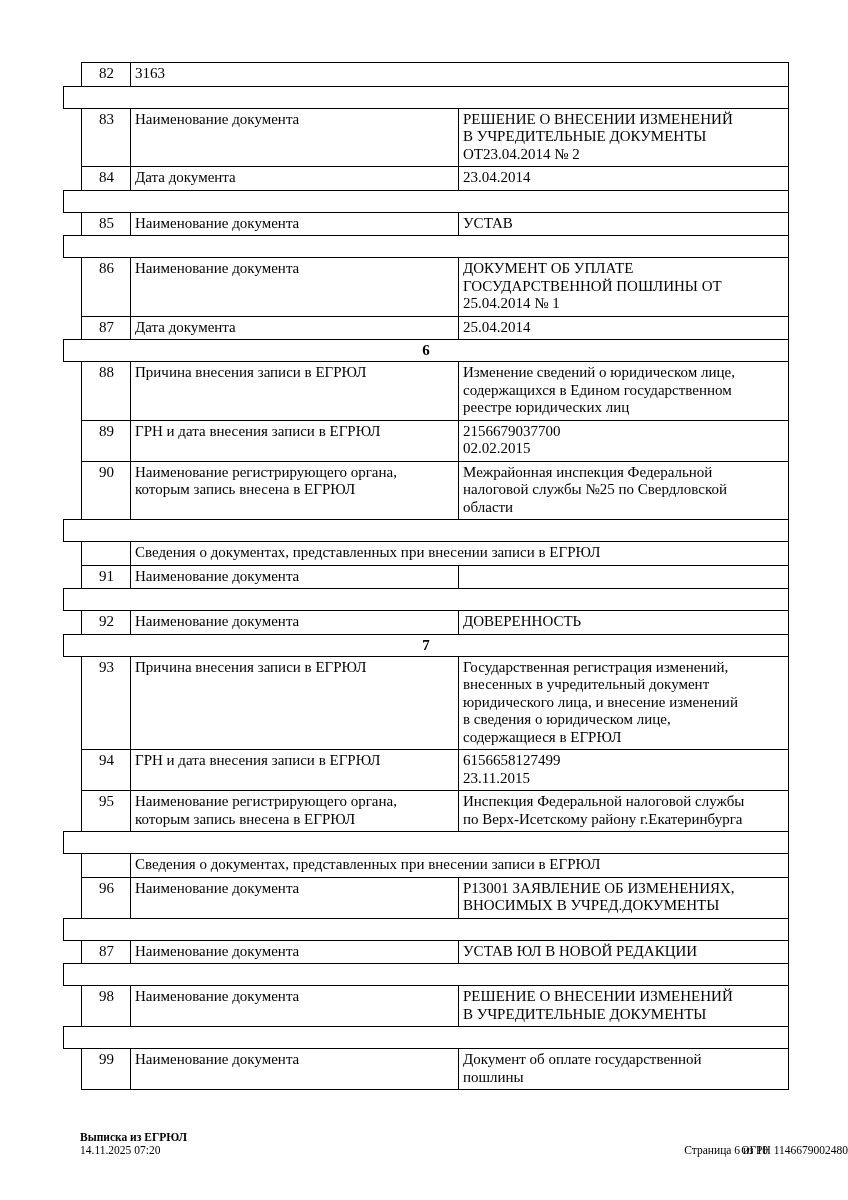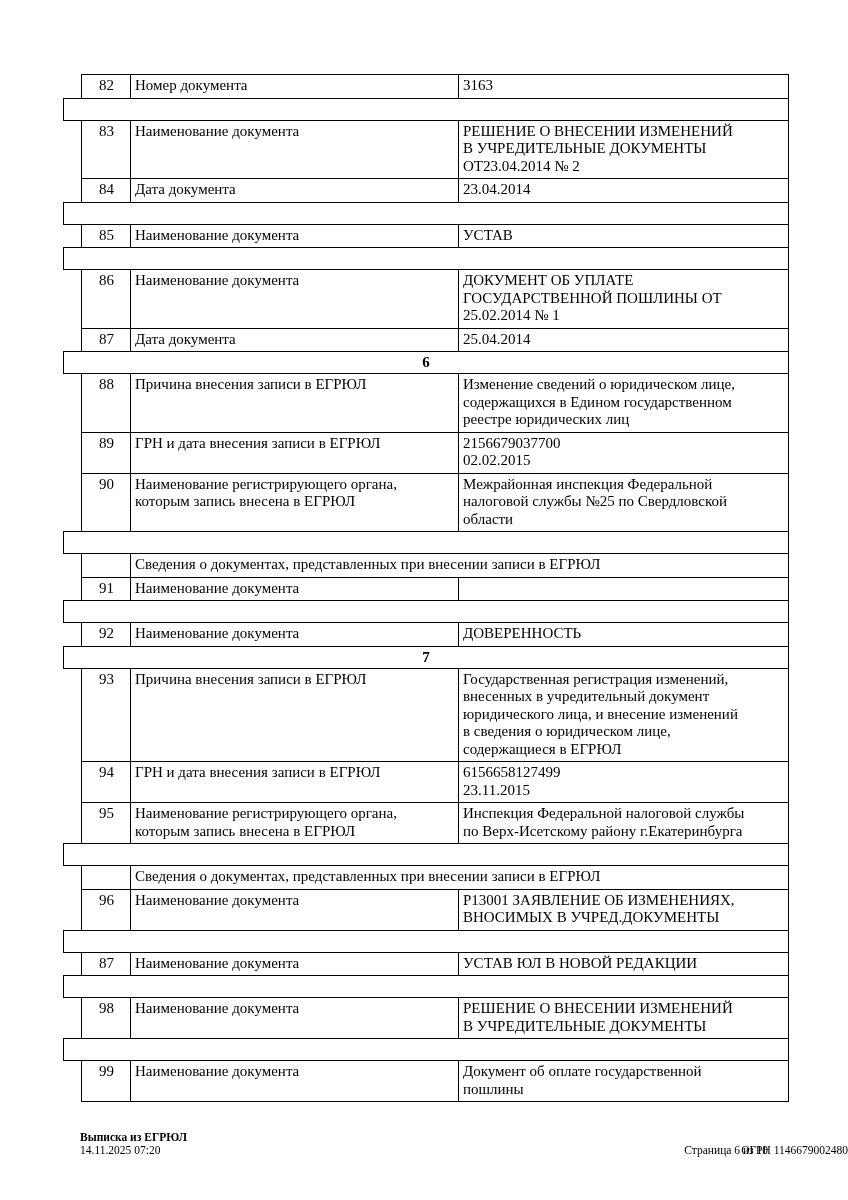--- a/index.html
+++ b/index.html
@@ -18,21 +18,21 @@
     left: 63px;
     top: 58px;
     width: 726px;
   }
   .row {
     border: 1px solid #000000;
     margin-top: -1px;
     display: flex;
     background: #ffffff;
   }
-  .row:first-child { margin-top: 16px; }
+  .row:first-child { margin-top: 4px; }
   .field-row, .subheader-row {
     margin-left: 18px;
     width: 708px;
   }
   .spacer-row, .section-row {
     width: 726px;
     height: 23px;
   }
   .cell {
     padding: 2px 3px 3px 4px;
@@ -88,21 +88,20 @@
     line-height: 13px;
   }
 </style>
 </head>
 <body>
 
 <div class="page">
   <div class="doc-table" id="doc-table">
       <div class="row field-row">
     <div class="cell num">82</div>
-    <div class="cell label">Номер документа</div>
     <div class="cell value">3163</div>
   </div>
       <div class="row spacer-row"></div>
       <div class="row field-row">
     <div class="cell num">83</div>
     <div class="cell label">Наименование документа</div>
     <div class="cell value">РЕШЕНИЕ О ВНЕСЕНИИ ИЗМЕНЕНИЙ
 В УЧРЕДИТЕЛЬНЫЕ ДОКУМЕНТЫ
 ОТ23.04.2014 № 2</div>
   </div>
@@ -116,21 +115,21 @@
     <div class="cell num">85</div>
     <div class="cell label">Наименование документа</div>
     <div class="cell value">УСТАВ</div>
   </div>
       <div class="row spacer-row"></div>
       <div class="row field-row">
     <div class="cell num">86</div>
     <div class="cell label">Наименование документа</div>
     <div class="cell value">ДОКУМЕНТ ОБ УПЛАТЕ
 ГОСУДАРСТВЕННОЙ ПОШЛИНЫ ОТ
-25.02.2014 № 1</div>
+25.04.2014 № 1</div>
   </div>
       <div class="row field-row">
     <div class="cell num">87</div>
     <div class="cell label">Дата документа</div>
     <div class="cell value">25.04.2014</div>
   </div>
       <div class="row section-row">
     <span>6</span>
   </div>
       <div class="row field-row">

